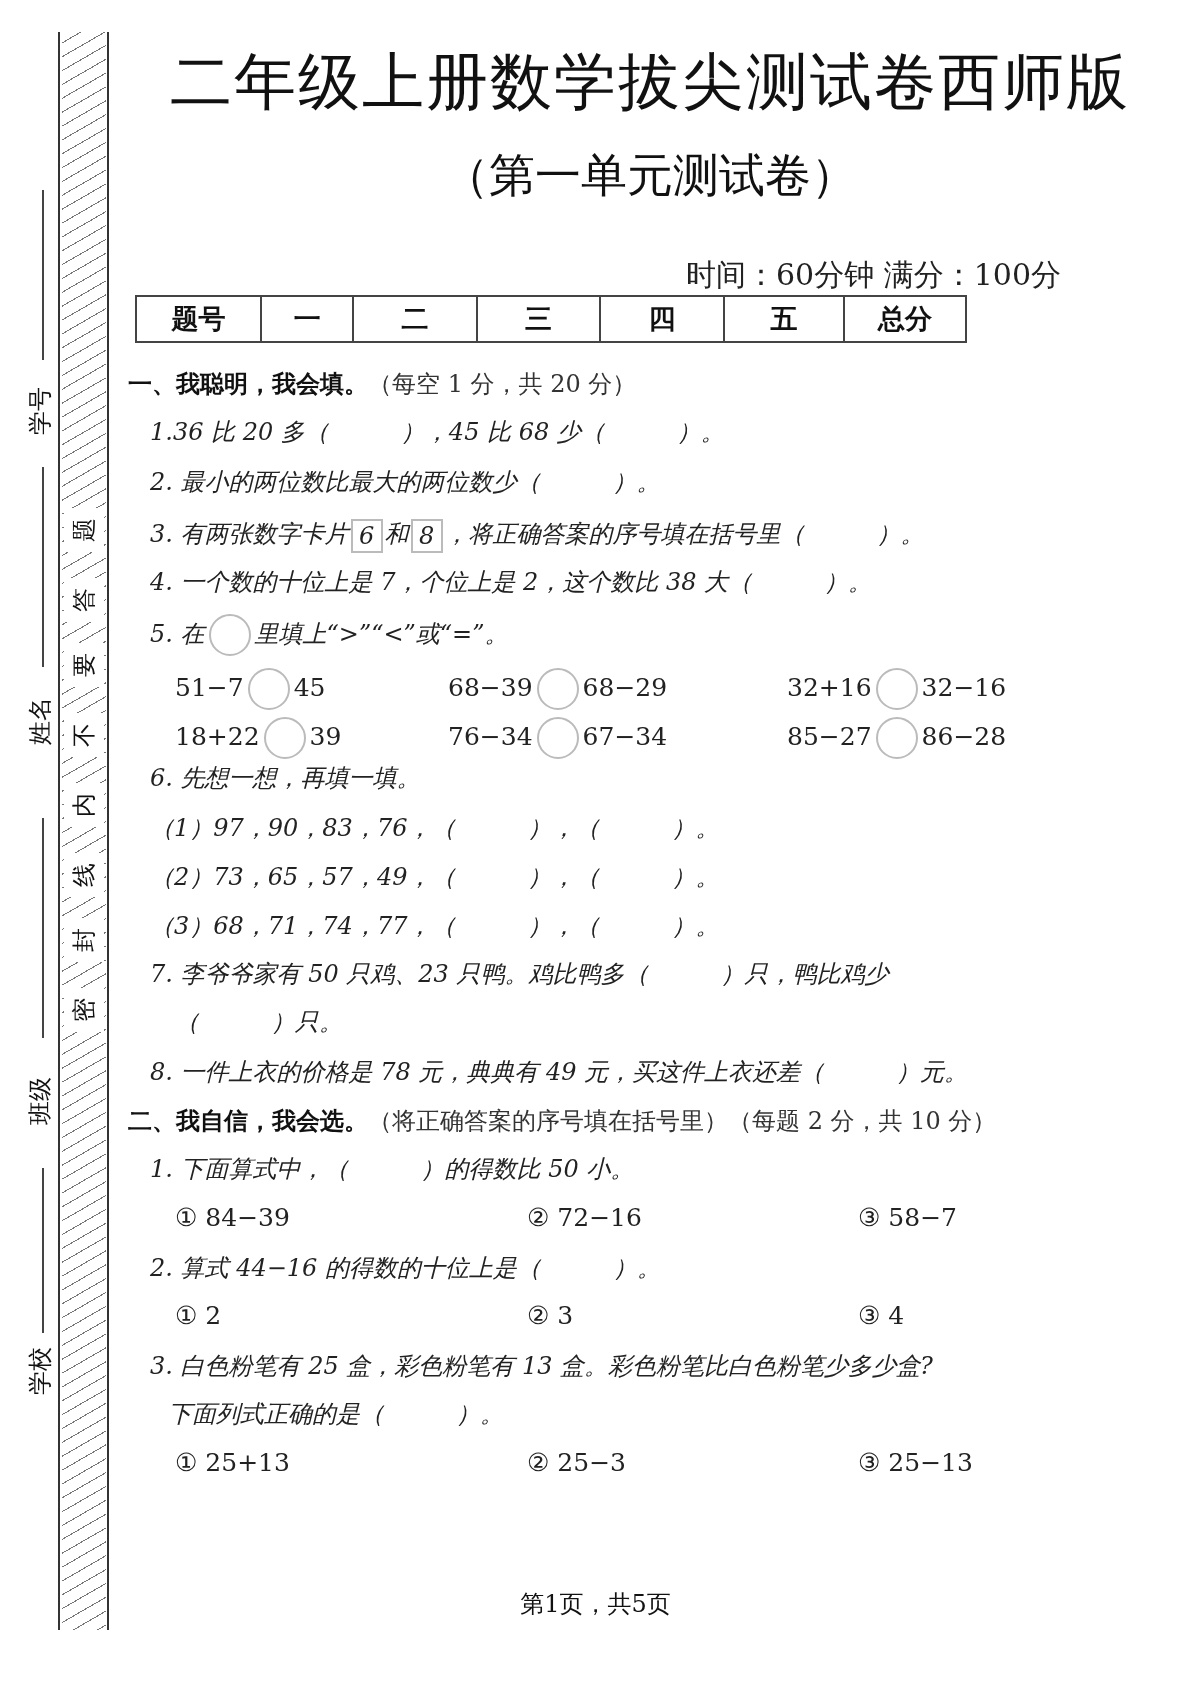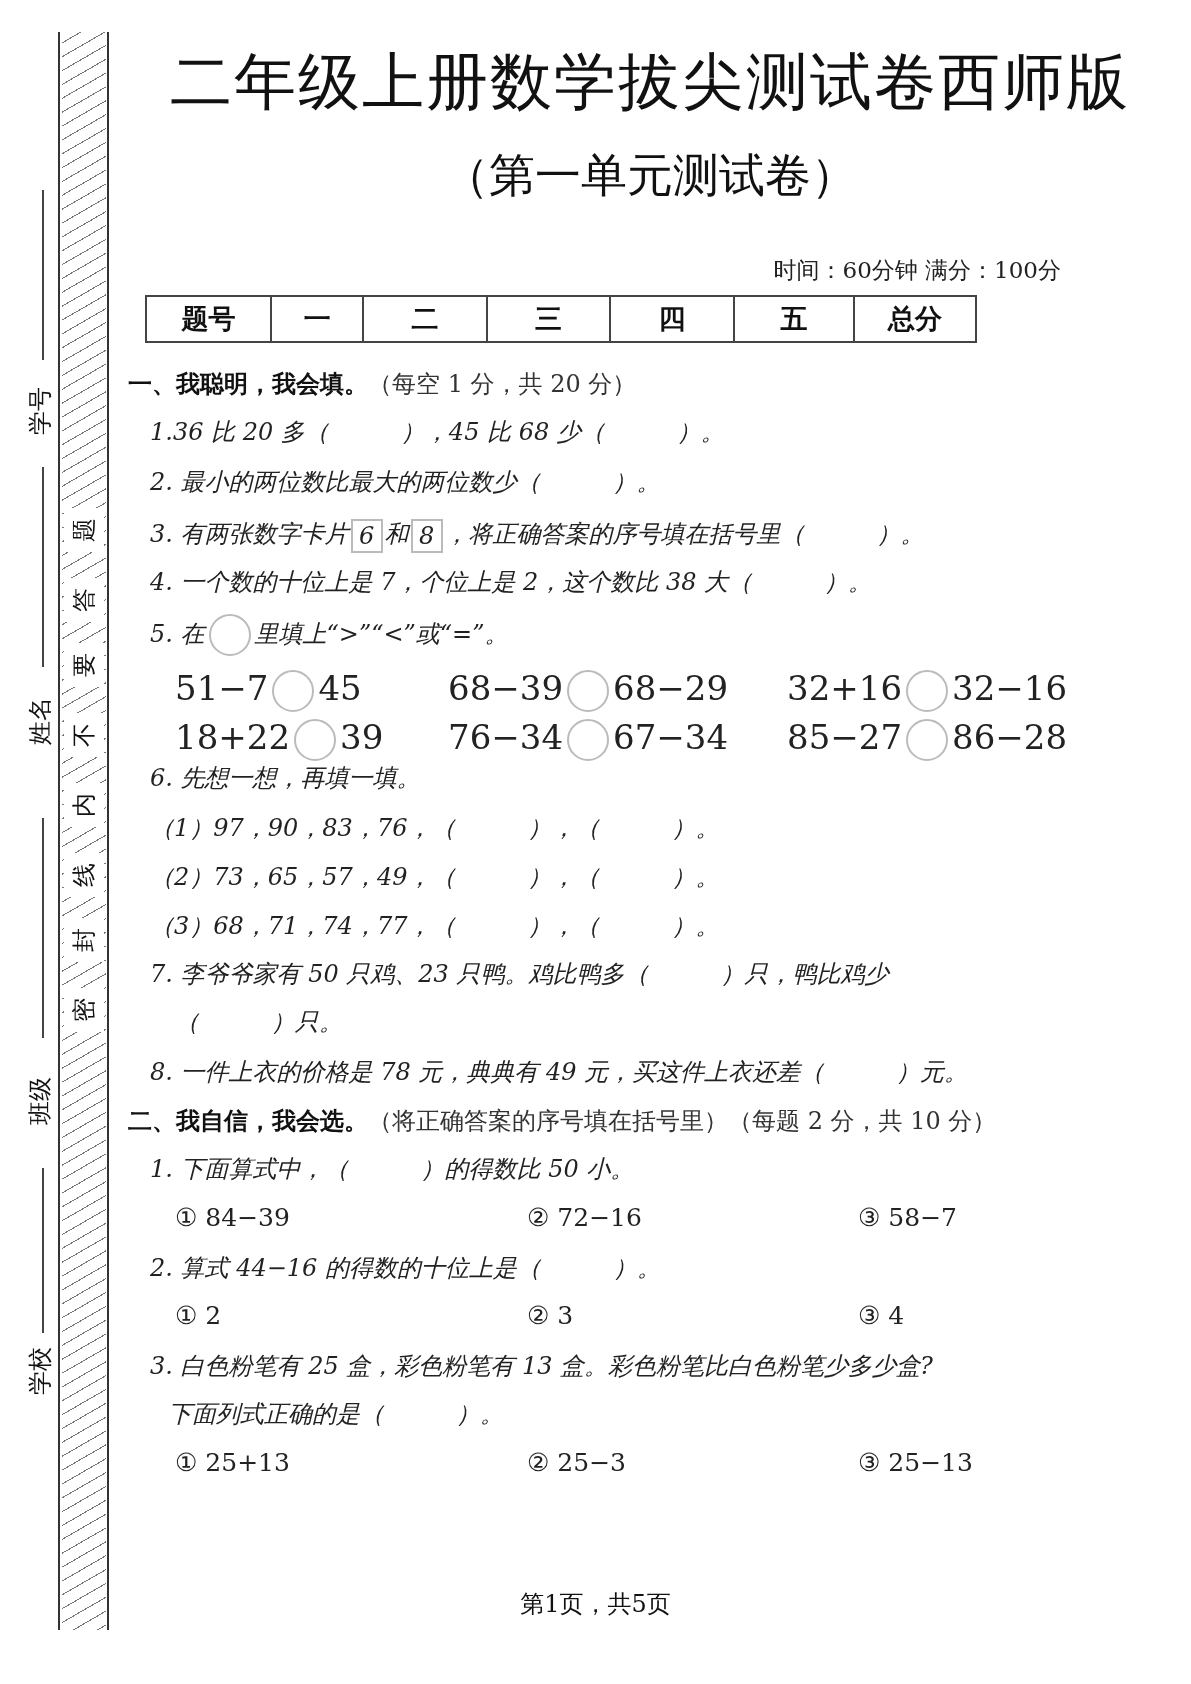--- a/index.html
+++ b/index.html
@@ -12,33 +12,33 @@
   .seal-word{position:absolute;left:62px;width:44px;height:40px;background:#fff;
     font-size:24px;line-height:40px;text-align:center;transform:rotate(-90deg);color:#111;}
   .field-label{position:absolute;left:10px;font-size:24px;transform:rotate(-90deg);
     transform-origin:center center;width:60px;text-align:center;color:#111;}
   .field-line{position:absolute;left:42px;width:2px;background:#444;}
   
   .title{position:absolute;left:160px;top:40px;width:980px;text-align:center;
     font-size:62px;letter-spacing:2px;color:#111;font-family:"DejaVu Serif",serif;}
   .subtitle{position:absolute;left:160px;top:145px;width:980px;text-align:center;
     font-size:46px;color:#111;}
-  .meta{position:absolute;right:130px;top:255px;font-size:23px;color:#222;margin-left:36px;}
-  table.score{position:absolute;left:145px;top:295px;width:832px;border-collapse:collapse;padding-left:20px;}
+  .meta{position:absolute;right:130px;top:255px;font-size:30px;color:#222;margin-left:36px;}
+  table.score{position:absolute;left:135px;top:295px;width:832px;border-collapse:collapse;padding-left:20px;}
   table.score td{border:2px solid #444;height:42px;text-align:center;font-size:27px;
     font-weight:bold;font-family:"DejaVu Sans",sans-serif;color:#111;}
   .sec{position:absolute;left:128px;font-size:24px;color:#111;}
   .sec b{font-family:"DejaVu Sans",sans-serif;font-weight:bold;}
   .sec .note{color:#333;}
   .q{position:absolute;left:150px;font-size:24px;color:#222;white-space:nowrap;font-style:italic;}
   .card{display:inline-block;border:2px solid #bbb;width:28px;height:30px;line-height:30px;
     text-align:center;vertical-align:middle;margin:0 2px;}
   .circle{display:inline-block;width:38px;height:38px;border:2px solid #bbb;border-radius:50%;
     vertical-align:middle;margin:0 4px;}
-  .cmp{position:absolute;font-size:34px;color:#222;white-space:nowrap;}
+  .cmp{position:absolute;font-size:25px;color:#222;white-space:nowrap;}
   .opt{position:absolute;font-size:25px;color:#222;white-space:nowrap;}
   .footer{position:absolute;left:0;width:1191px;top:1540px;text-align:center;font-size:24px;color:#111;margin-top:48px;}
 </style>
 </head>
 <body>
 
 <div>
   <div class="bind-line" style="left:58px"></div>
   <div class="hatch"></div>
   <div class="bind-line" style="left:107px"></div>

